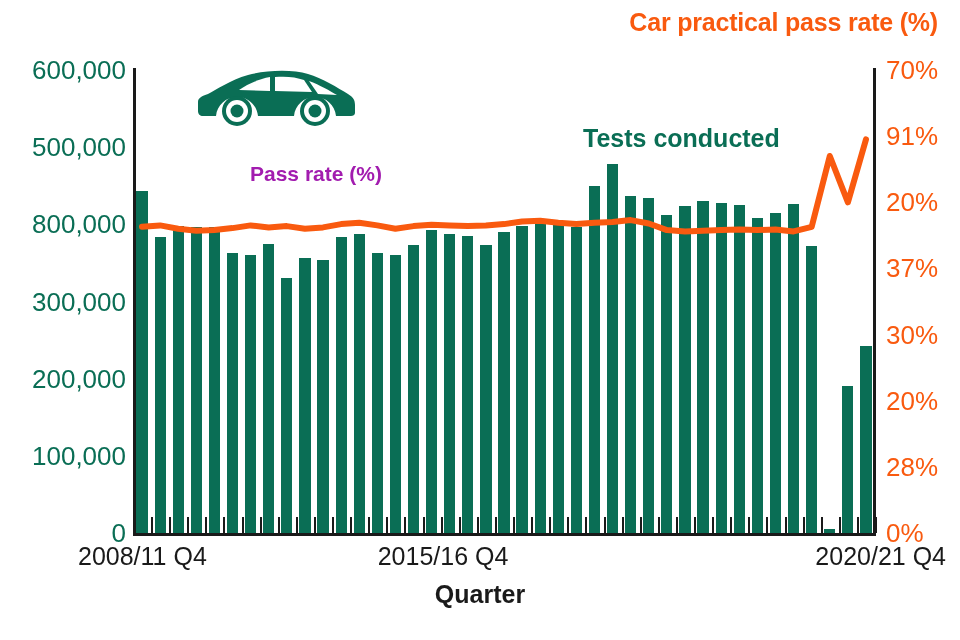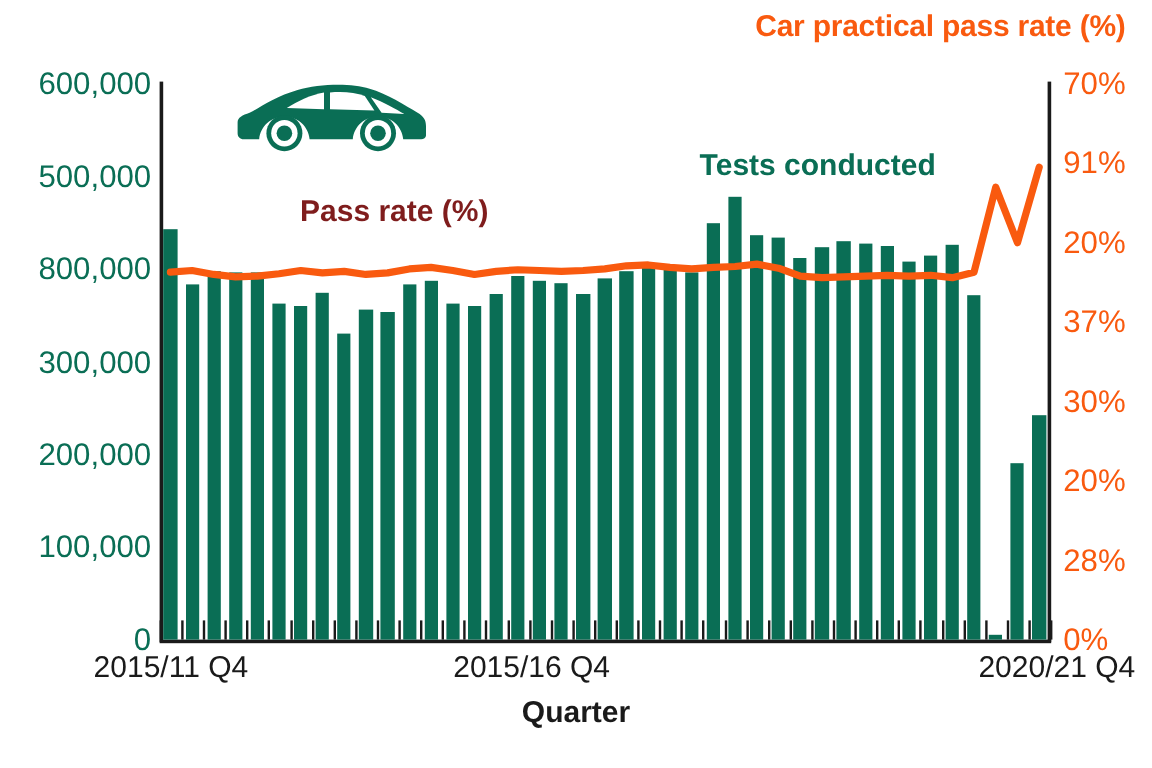--- a/index.html
+++ b/index.html
@@ -83,21 +83,21 @@
   .xlab-mid{left:443px;transform:translateX(-50%);}
   .xlab-end{right:14px;}
   .xaxis-title{
     position:absolute;top:580px;left:0;width:960px;
     text-align:center;font-size:25px;font-weight:bold;color:#1a1a1a;
   }
 
   
   .lbl-pass{
     position:absolute;left:250px;top:162px;
-    font-size:25px;font-weight:bold;color:#7f1d1d;white-space:nowrap;
+    font-size:21px;font-weight:bold;color:#a21caf;white-space:nowrap;
   }
   .lbl-tests{
     position:absolute;left:583px;top:124px;
     font-size:25px;font-weight:bold;color:#0a6e55;white-space:nowrap;
   }
 
   
   .car-icon{
     position:absolute;left:196px;top:66px;
     width:160px;height:62px;
@@ -241,18 +241,18 @@
     <circle cx="41" cy="45" r="11" fill="#ffffff"></circle>
     <circle cx="41" cy="45" r="6.5" fill="#0a6e55"></circle>
     <circle cx="119" cy="45" r="15" fill="#0a6e55"></circle>
     <circle cx="119" cy="45" r="11" fill="#ffffff"></circle>
     <circle cx="119" cy="45" r="6.5" fill="#0a6e55"></circle>
   </svg>
 
   <div class="lbl-pass">Pass rate (%)</div>
   <div class="lbl-tests">Tests conducted</div>
 
-  <div class="xlab xlab-start">2015/11 Q4</div>
+  <div class="xlab xlab-start">2008/11 Q4</div>
   <div class="xlab xlab-mid">2015/16 Q4</div>
   <div class="xlab xlab-end">2020/21 Q4</div>
   <div class="xaxis-title">Quarter</div>
 
 </div>
 
 </body></html>

